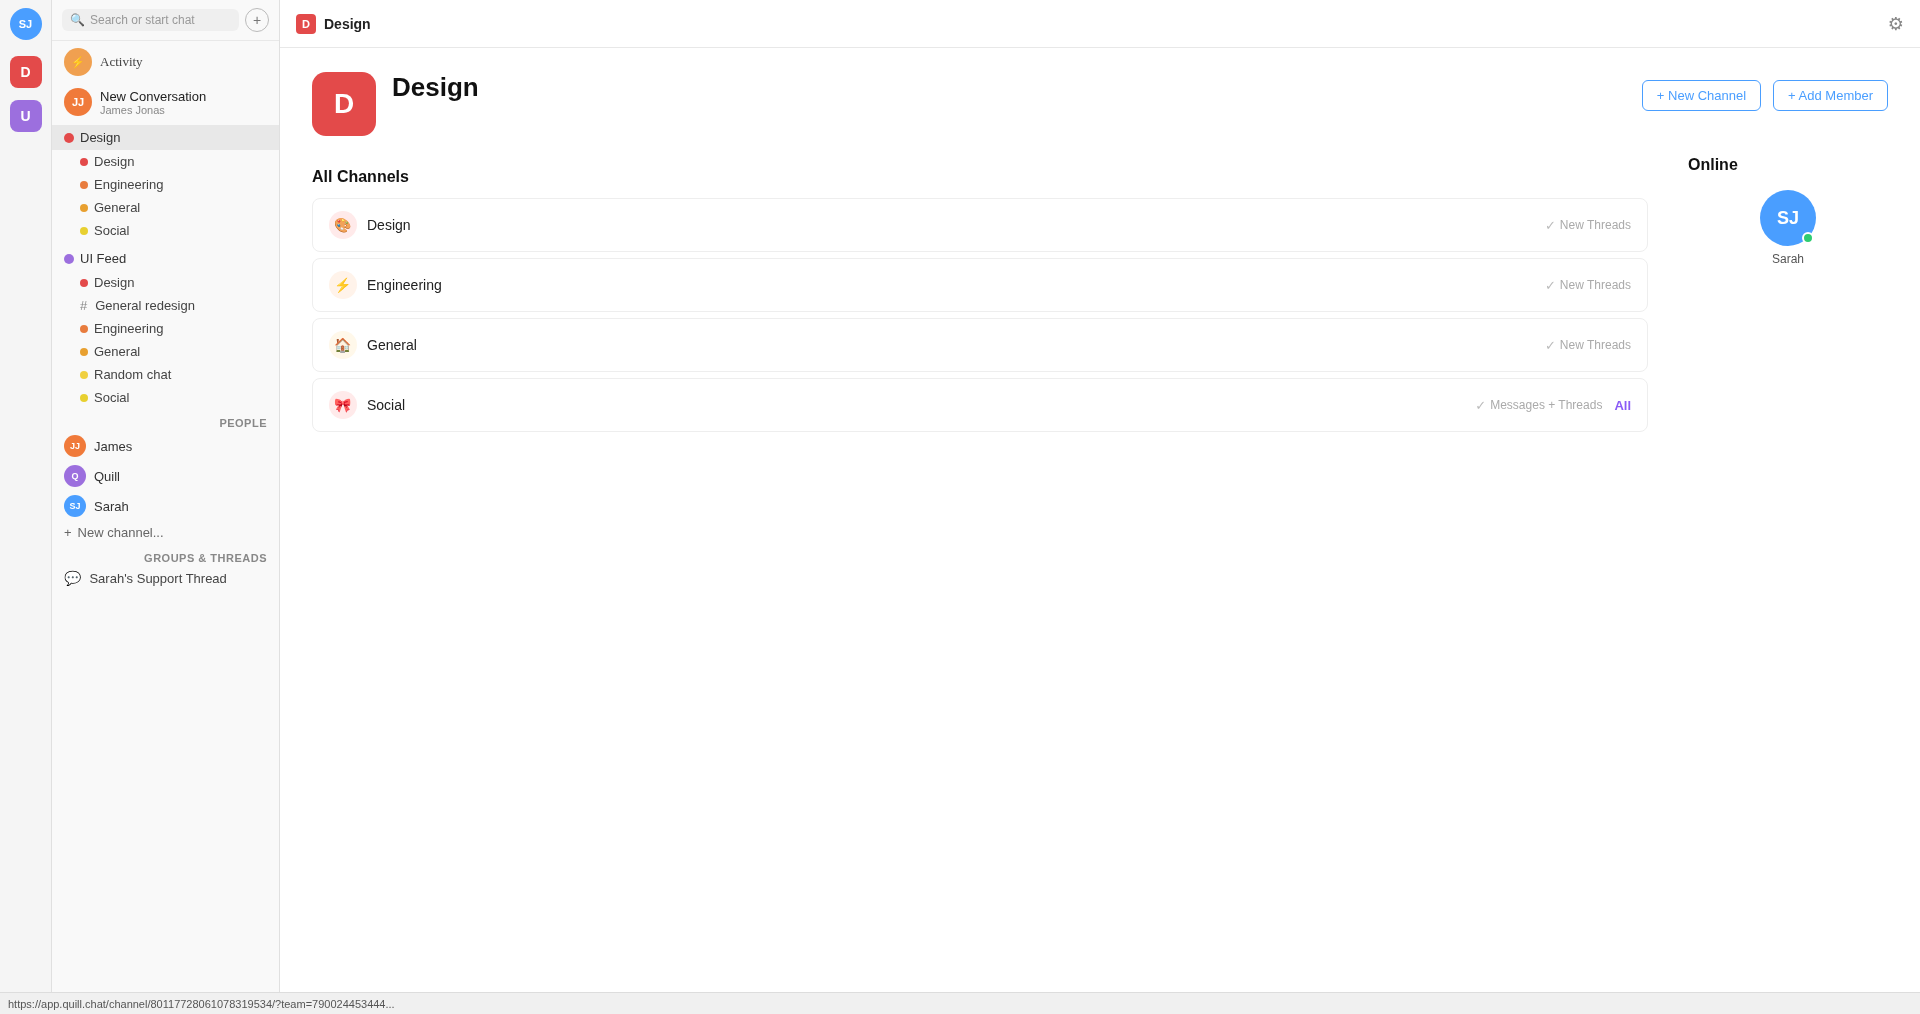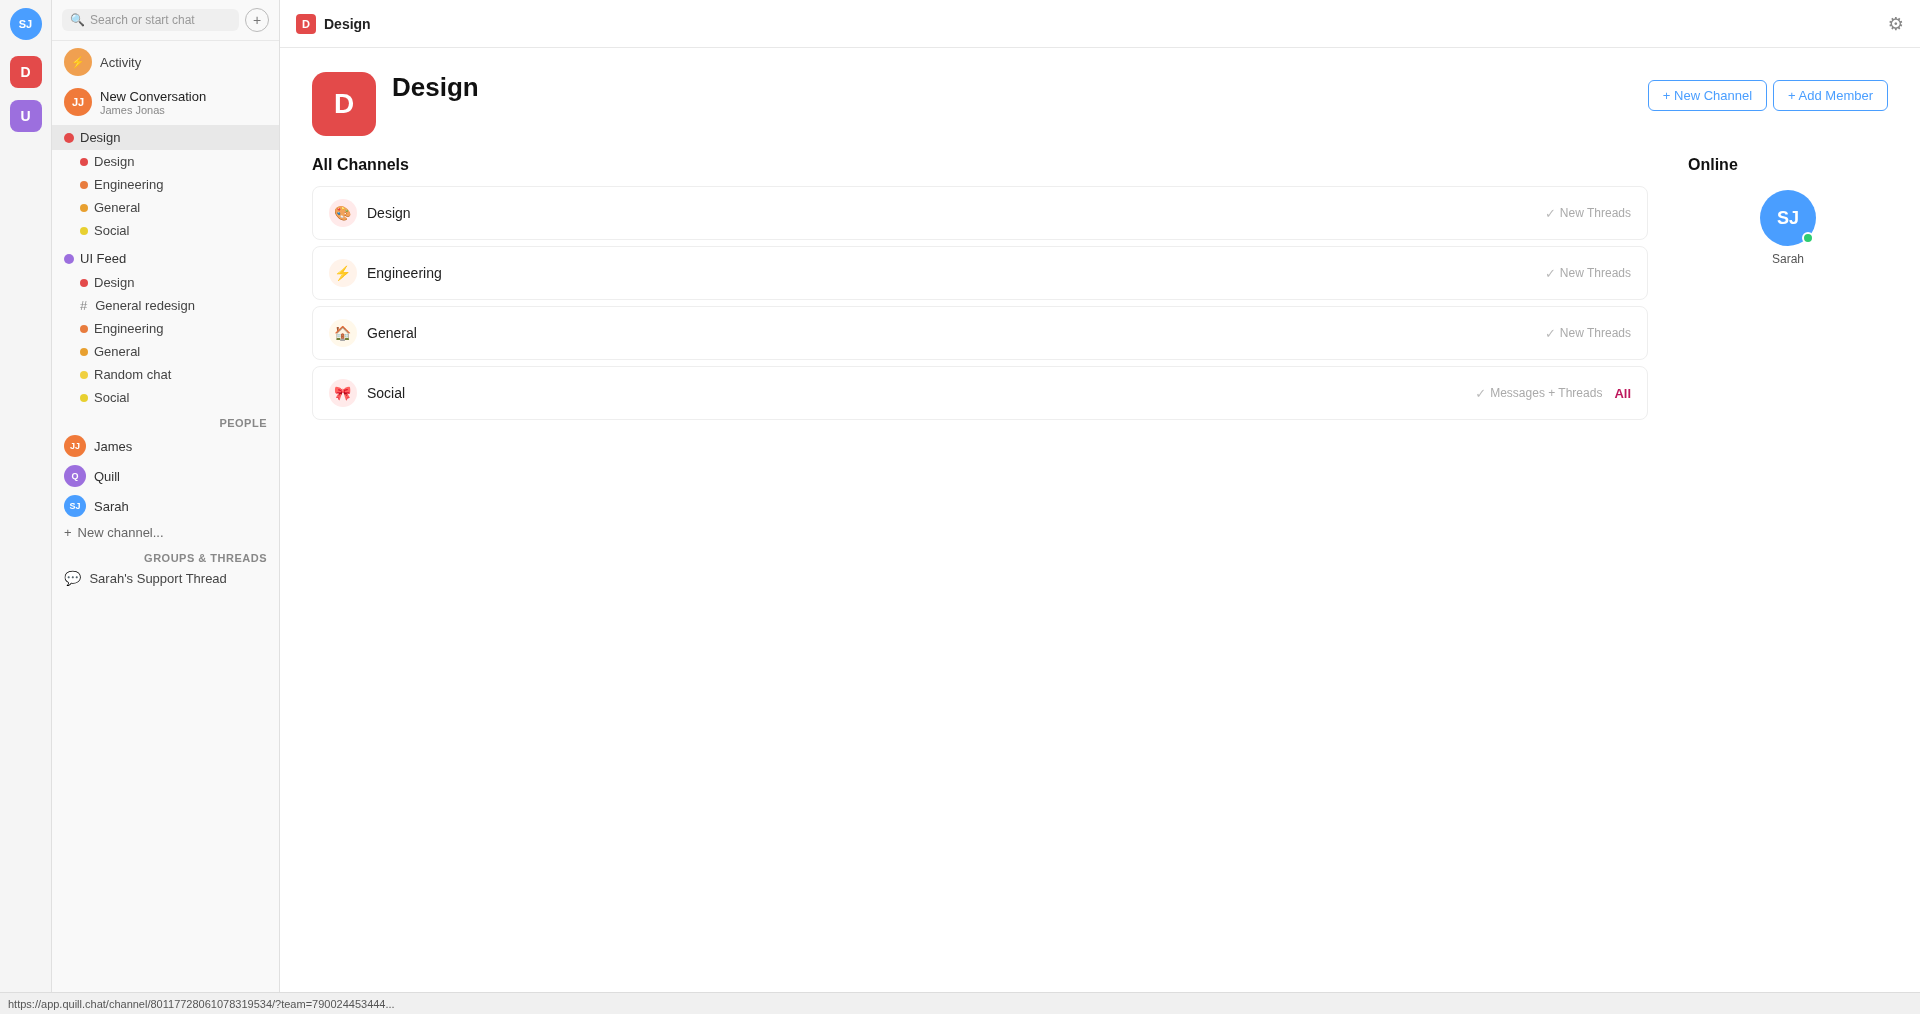--- a/index.html
+++ b/index.html
@@ -64,21 +64,21 @@
     .activity-item {
       display: flex; align-items: center; gap: 8px;
       padding: 7px 12px;
       cursor: pointer;
     }
     .activity-avatar {
       width: 28px; height: 28px; border-radius: 50%;
       display: flex; align-items: center; justify-content: center;
       font-size: 11px; font-weight: 600; color: #fff; flex-shrink: 0;
     }
-    .activity-label { font-size: 13px; color: #444; font-weight: 500; }
+    .activity-label { font-size: 13px; color: #444; font-weight: 500; font-family: Liberation Serif, serif; }
 
     .new-conv-item {
       display: flex; align-items: center; gap: 8px;
       padding: 5px 12px; cursor: pointer;
     }
     .new-conv-text { font-size: 13px; }
     .new-conv-text .title { font-weight: 400; color: #222; }
     .new-conv-text .subtitle { color: #888; font-size: 11px; }
 
     .section-group { margin-top: 4px; }
@@ -178,41 +178,42 @@
       width: 64px; height: 64px; border-radius: 14px;
       background: #e34a4a;
       display: flex; align-items: center; justify-content: center;
       color: #fff; font-size: 28px; font-weight: 700;
       flex-shrink: 0; margin-right: 16px;
     }
     .workspace-info { flex: 1; }
     .workspace-name { font-size: 26px; font-weight: 700; color: #111; }
     .workspace-meta { font-size: 13px; color: #888; margin-top: 4px; }
     .workspace-actions {
-      display: flex; gap: 6px; margin-top: 8px;
+      display: flex; gap: 12px; margin-top: 8px;
     }
     .btn-action {
       display: flex; align-items: center; gap: 5px;
       padding: 7px 14px; border-radius: 6px;
       border: 1.5px solid #4a9eff; color: #4a9eff;
       background: #fff; font-size: 13px; font-weight: 500;
       cursor: pointer;
     }
 
     .channels-section {
       flex: 1;
       display: flex;
       padding: 0 32px;
       gap: 40px;
     }
 
     .channels-list { flex: 1; }
     .channels-title {
       font-size: 16px; font-weight: 700; color: #111;
       margin-bottom: 12px;
+      margin-top: 12px;
     }
 
     .channel-row {
       display: flex; align-items: center;
       padding: 12px 16px;
       border: 1px solid #eee;
       border-radius: 8px; margin-bottom: 6px;
       cursor: pointer;
       background: #fff;
     }
@@ -221,21 +222,21 @@
       display: flex; align-items: center; justify-content: center;
       font-size: 14px; margin-right: 10px; flex-shrink: 0;
     }
     .channel-name { font-size: 14px; color: #222; font-weight: 500; flex: 1; }
     .channel-status {
       display: flex; align-items: center; gap: 4px;
       font-size: 12px; color: #aaa;
     }
     .channel-status .check { color: #bbb; font-size: 13px; }
     .all-badge {
-      font-size: 13px; font-weight: 600; color: #be185d;
+      font-size: 13px; font-weight: 600; color: #8b5cf6;
       margin-left: 8px;
       text-align: center;
     }
 
     
     .online-section { width: 200px; flex-shrink: 0; }
     .online-title {
       font-size: 16px; font-weight: 700; color: #111;
       margin-bottom: 16px;
     }

